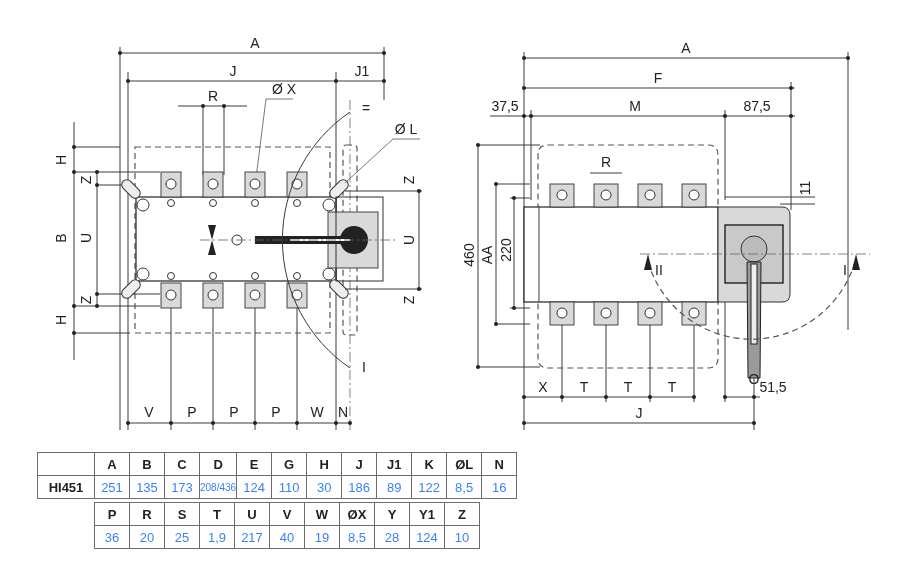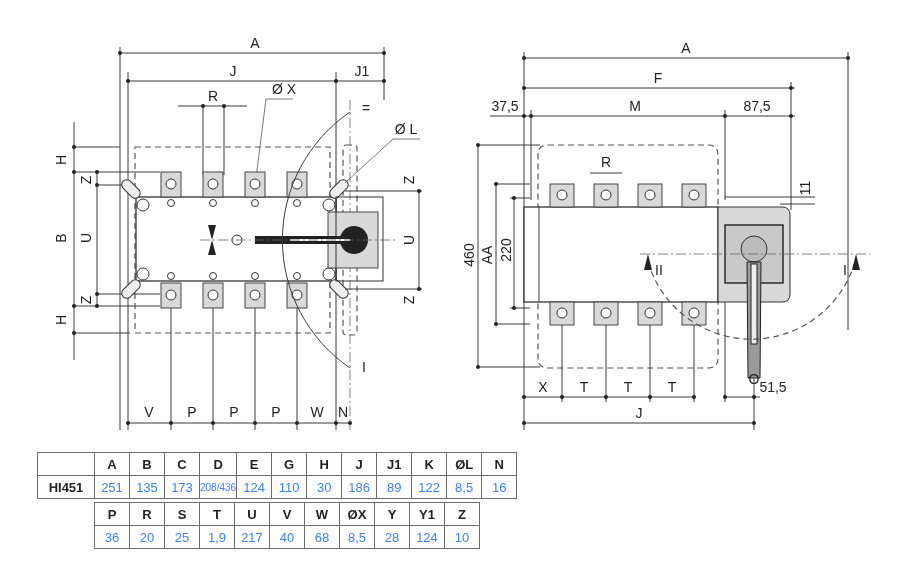--- a/index.html
+++ b/index.html
@@ -373,20 +373,20 @@
     <td class="h" style="width:34px;">Y1</td>
     <td class="h" style="width:34px;">Z</td>
   </tr>
   <tr>
     <td>36</td>
     <td>20</td>
     <td>25</td>
     <td>1,9</td>
     <td>217</td>
     <td>40</td>
-    <td>68</td>
+    <td>19</td>
     <td>8,5</td>
     <td>28</td>
     <td>124</td>
     <td>10</td>
   </tr>
 </tbody>
   </table>
 
 </body></html>

